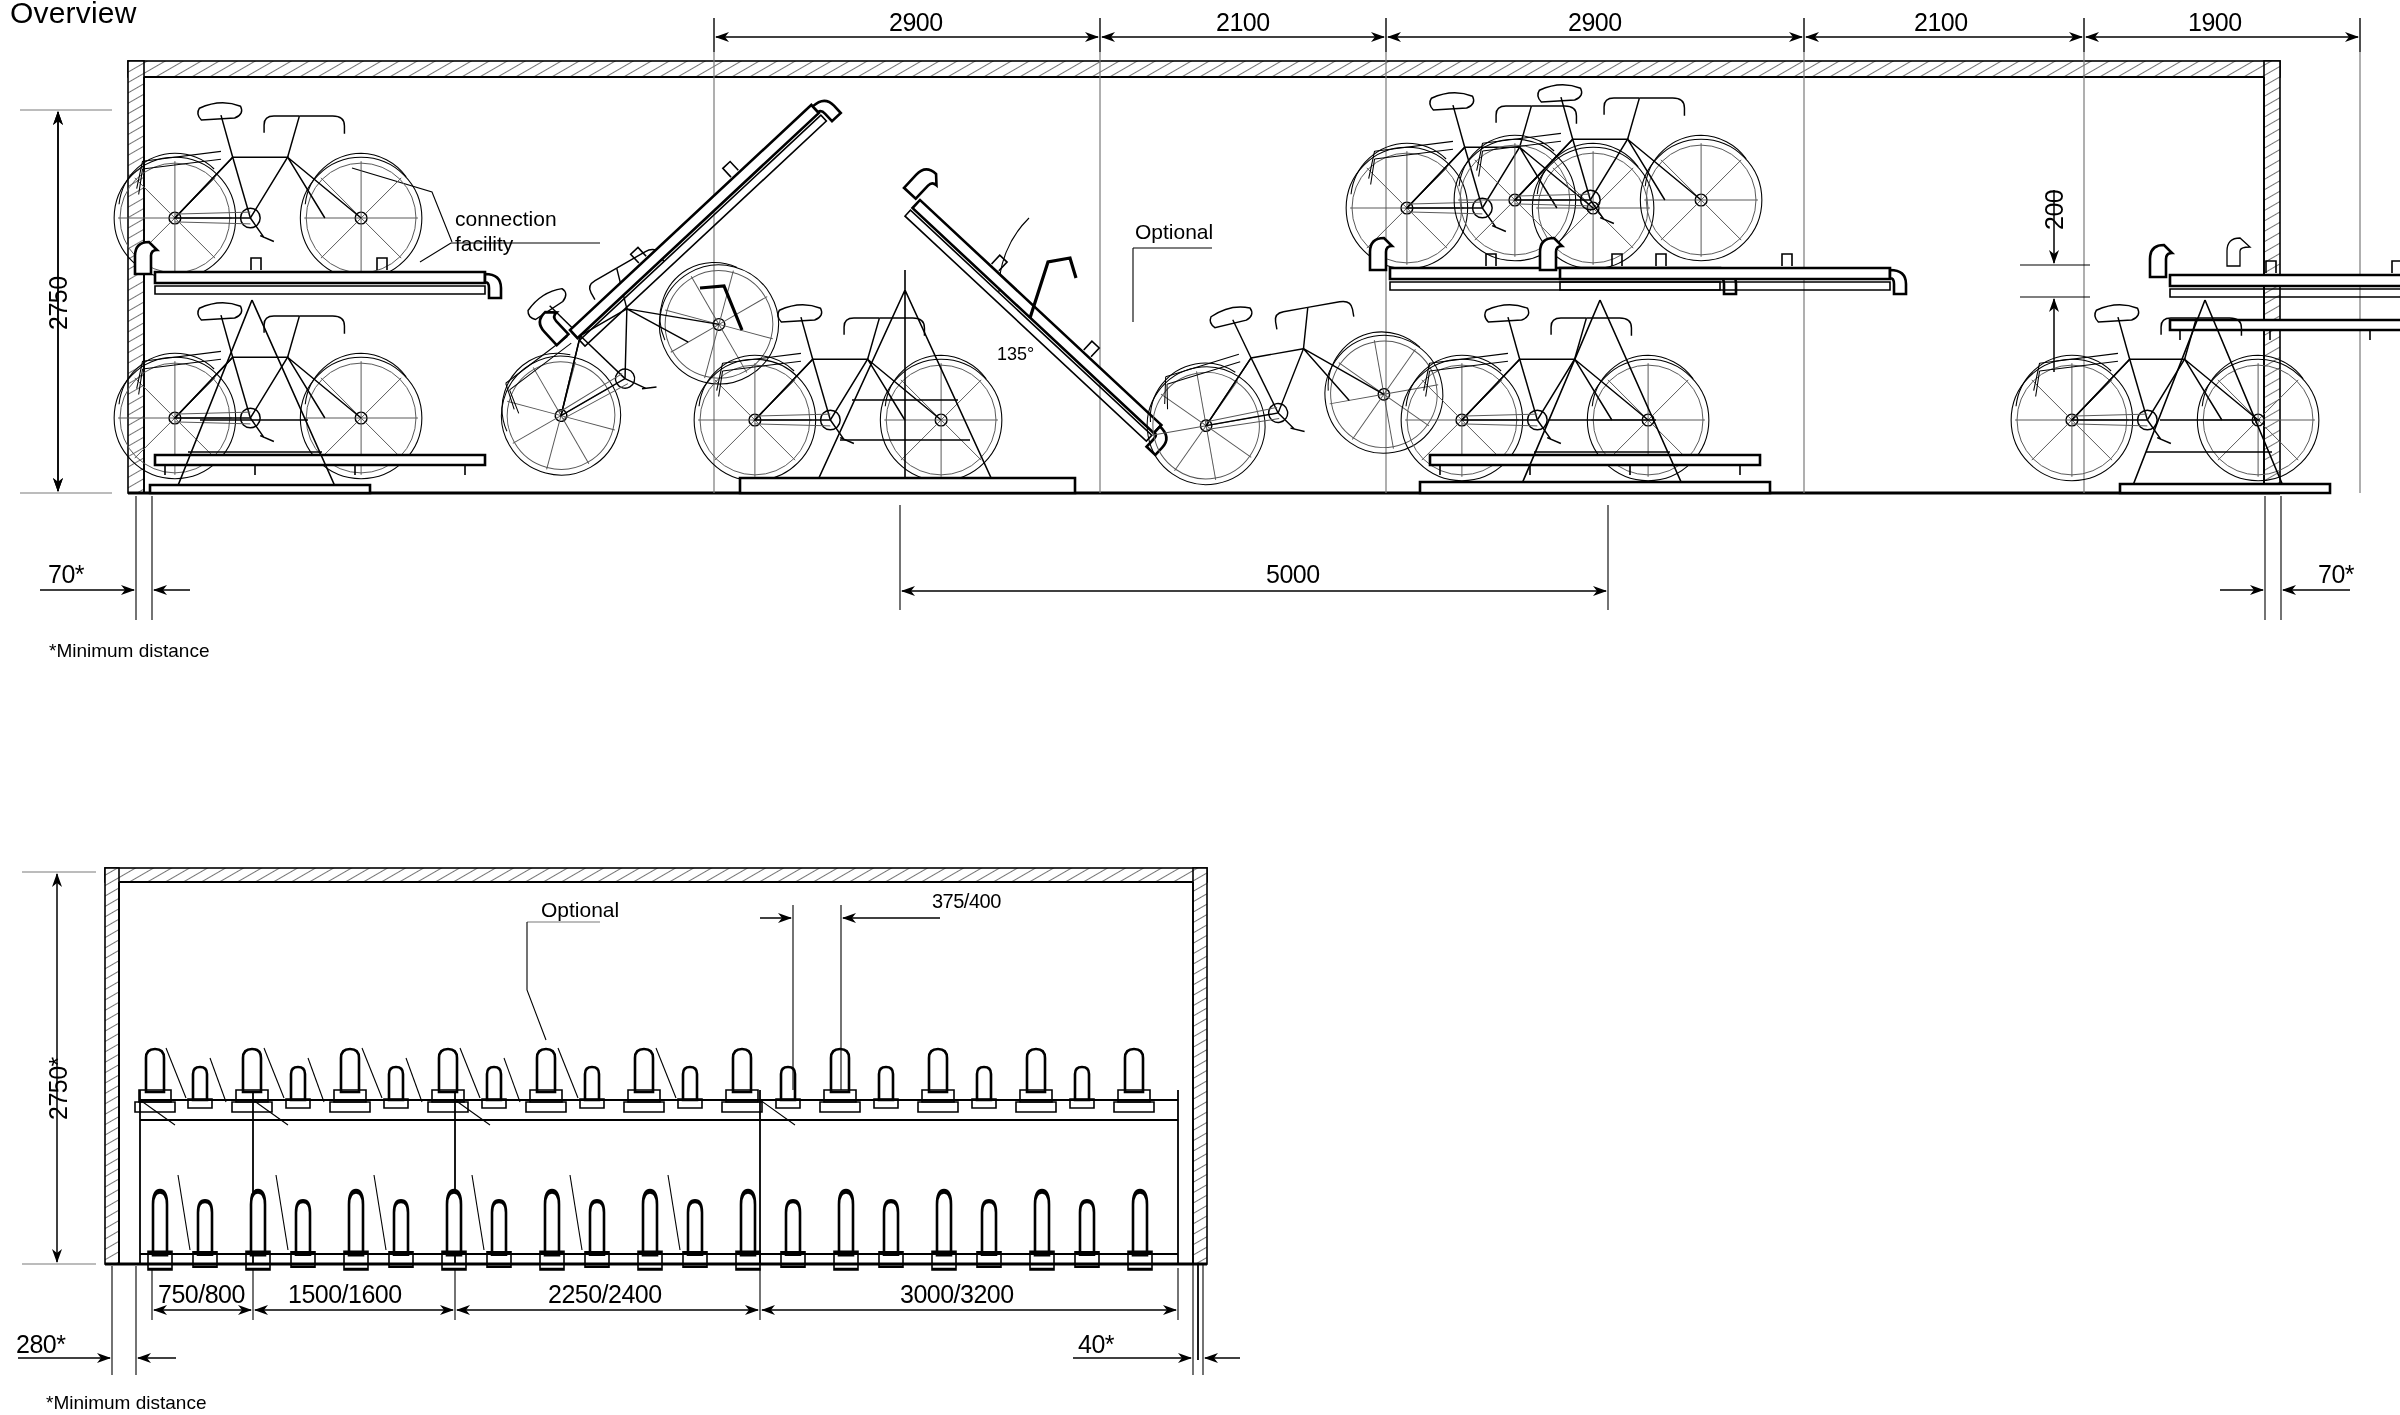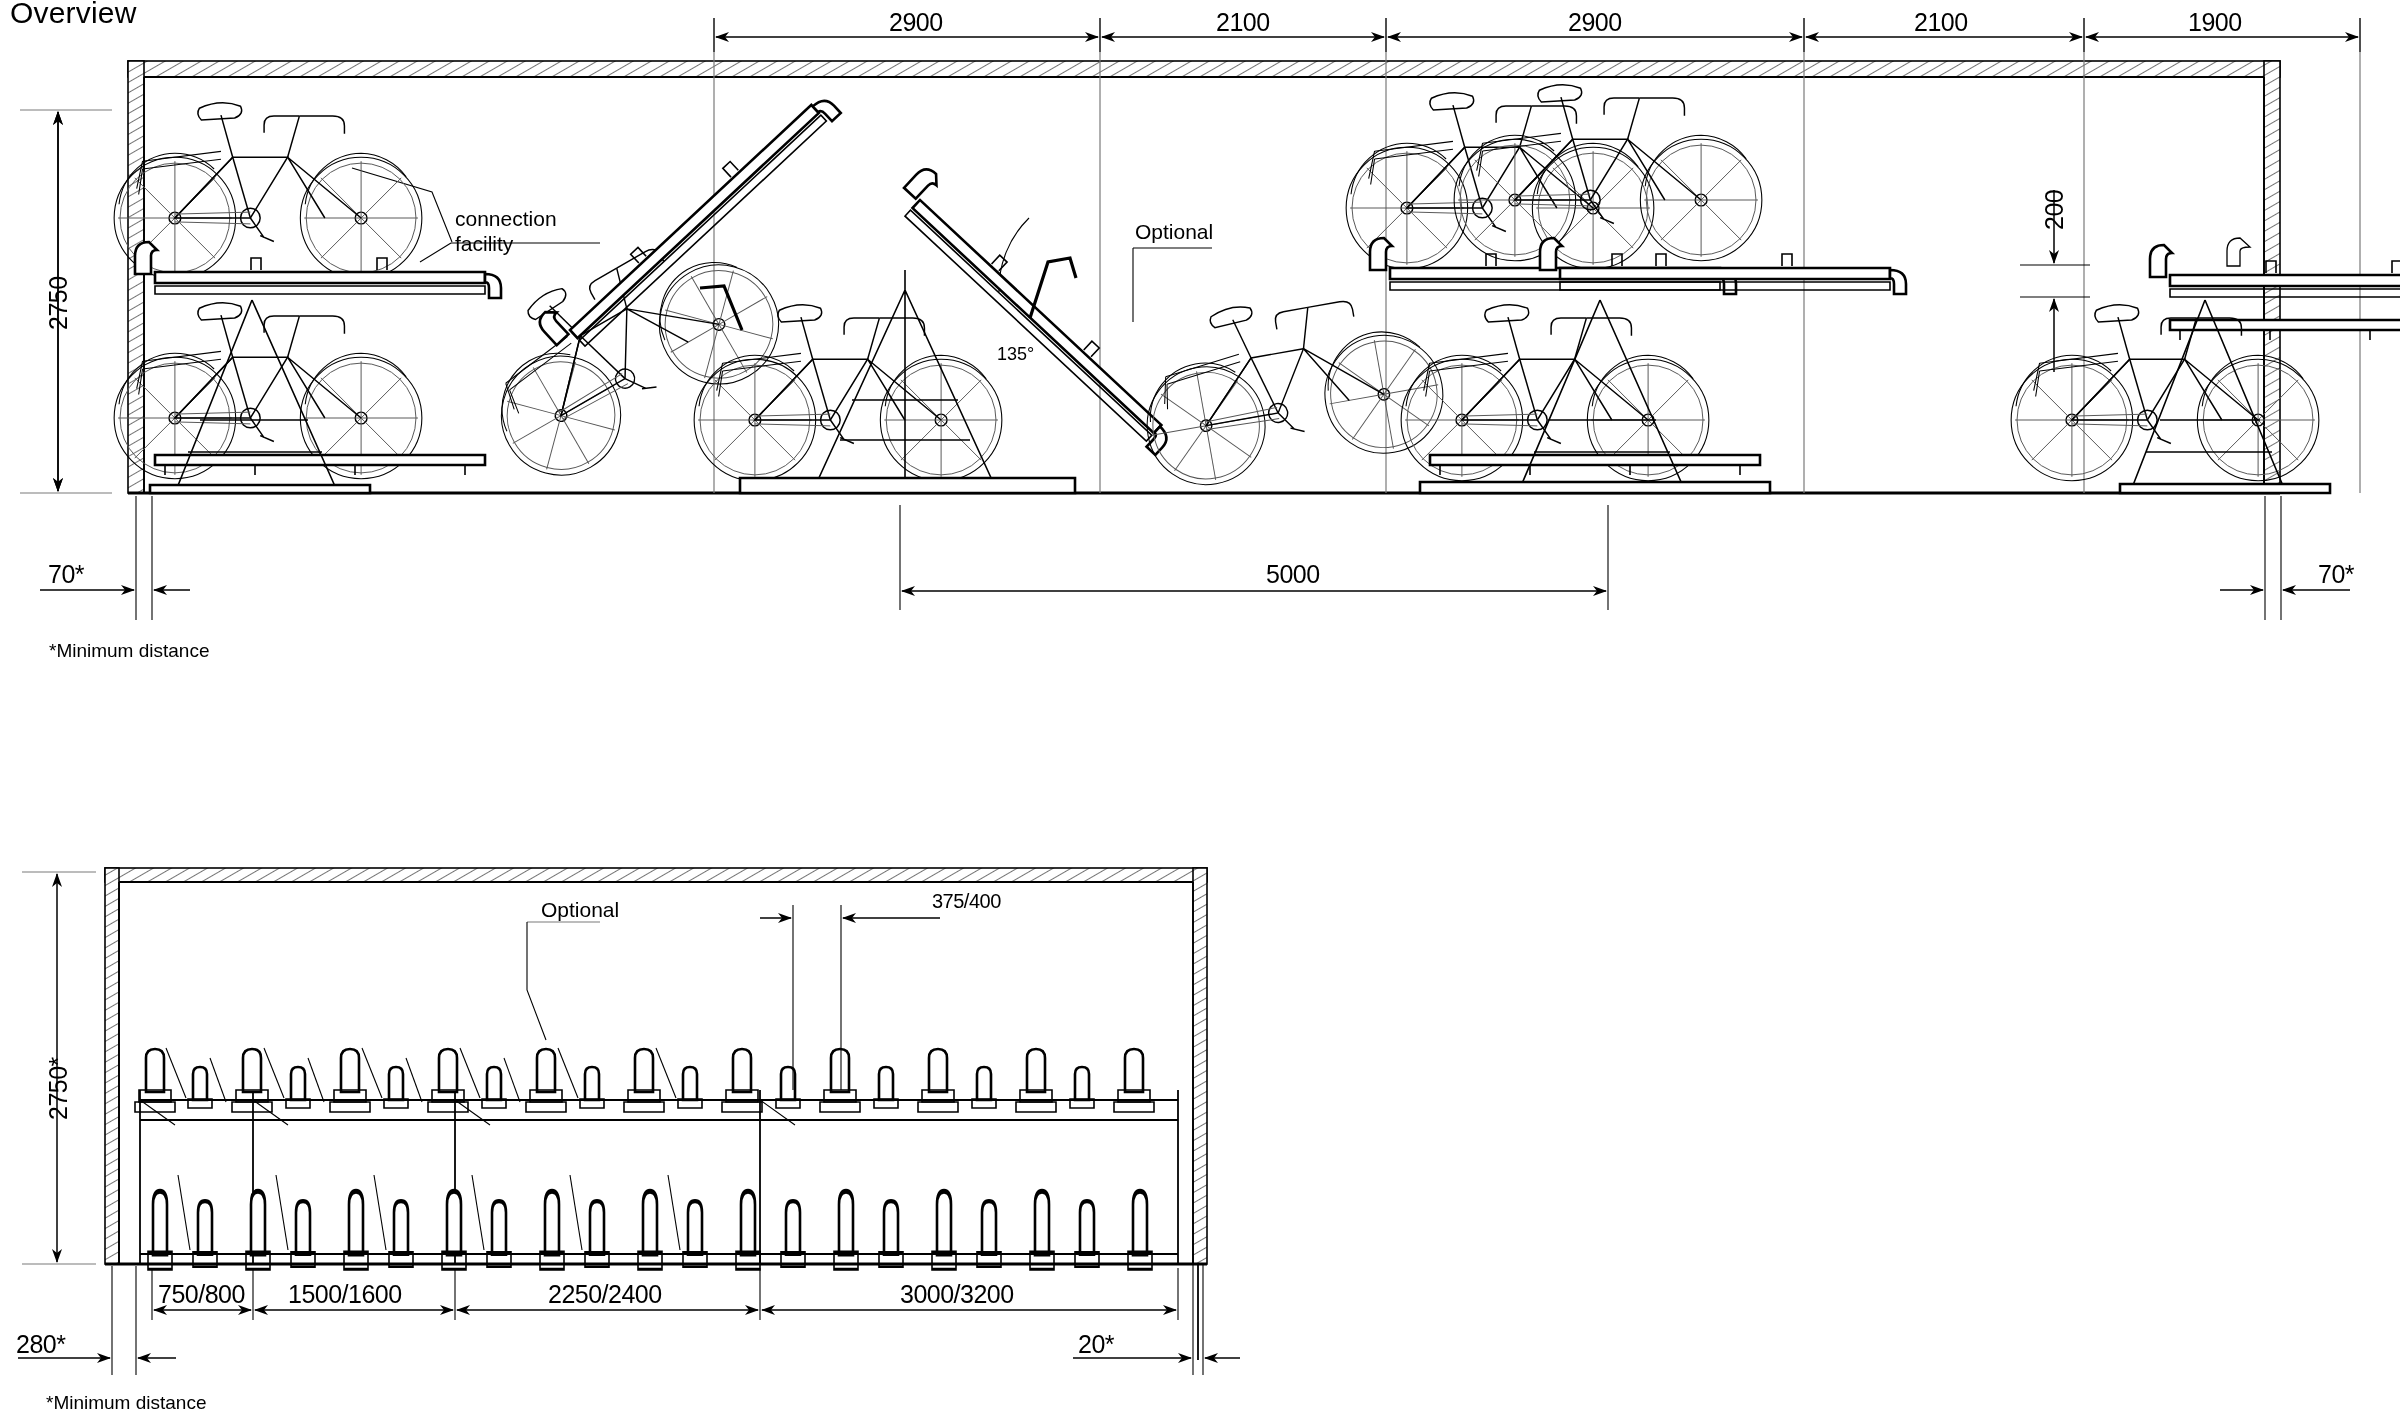--- a/index.html
+++ b/index.html
@@ -608,19 +608,19 @@
   <div class="dim-label vert" style="left:44px; top:1120px;">2750*</div>
 
   <div class="dim-label" style="left:158px; top:1280px;">750/800</div>
   <div class="dim-label" style="left:288px; top:1280px;">1500/1600</div>
   <div class="dim-label" style="left:548px; top:1280px;">2250/2400</div>
   <div class="dim-label" style="left:900px; top:1280px;">3000/3200</div>
 
   <div class="dim-label small" style="left:932px; top:890px;text-align:right;">375/400</div>
 
   <div class="dim-label" style="left:16px; top:1330px;">280*</div>
-  <div class="dim-label" style="left:1078px; top:1330px;">20*</div>
+  <div class="dim-label" style="left:1078px; top:1330px;">40*</div>
 
   <div class="note-label" style="left:541px; top:898px;">Optional</div>
 
   <div class="footnote" style="left:2px; top:1392px;">*Minimum distance</div>
 
 </div>
 
 </body></html>

